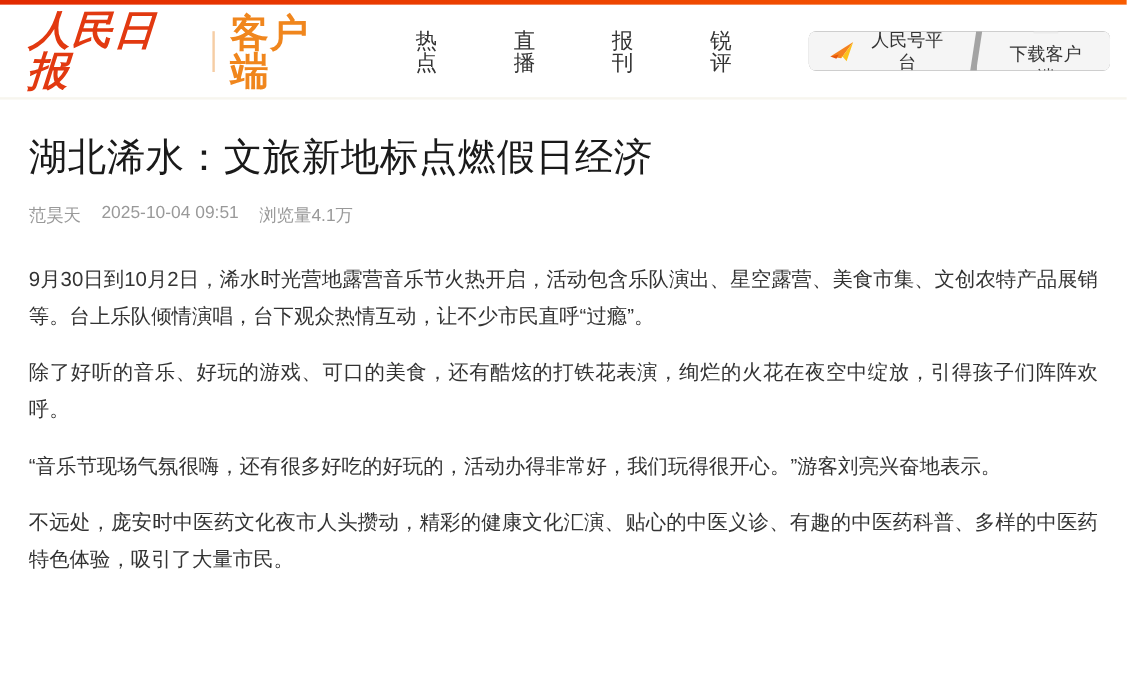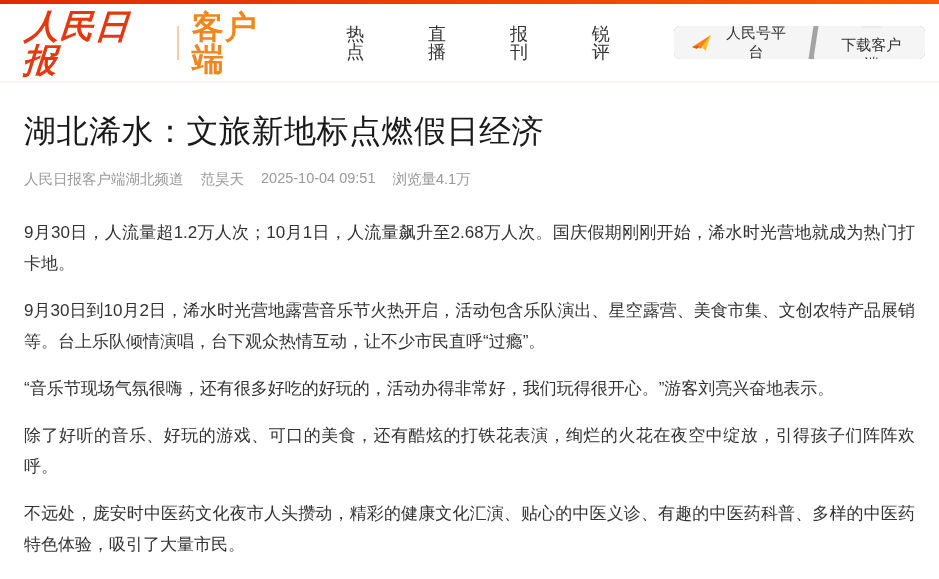--- a/index.html
+++ b/index.html
@@ -172,26 +172,24 @@
       </span>
       <span>下载客户端</span>
     </button>
   </div>
 </div>
 
 <div class="content">
   <h1 class="article-title">湖北浠水：文旅新地标点燃假日经济</h1>
 
   <div class="byline">
-    <span>人民日报客户端湖北频道</span>
     <span>范昊天</span>
     <span>2025-10-04 09:51</span>
     <span>浏览量4.1万</span>
   </div>
 
   <div class="article-body">
-    <p>9月30日，人流量超1.2万人次；10月1日，人流量飙升至2.68万人次。国庆假期刚刚开始，浠水时光营地就成为热门打卡地。</p>
     <p>9月30日到10月2日，浠水时光营地露营音乐节火热开启，活动包含乐队演出、星空露营、美食市集、文创农特产品展销等。台上乐队倾情演唱，台下观众热情互动，让不少市民直呼“过瘾”。</p>
+    <p>除了好听的音乐、好玩的游戏、可口的美食，还有酷炫的打铁花表演，绚烂的火花在夜空中绽放，引得孩子们阵阵欢呼。</p>
     <p>“音乐节现场气氛很嗨，还有很多好吃的好玩的，活动办得非常好，我们玩得很开心。”游客刘亮兴奋地表示。</p>
-    <p>除了好听的音乐、好玩的游戏、可口的美食，还有酷炫的打铁花表演，绚烂的火花在夜空中绽放，引得孩子们阵阵欢呼。</p>
     <p>不远处，庞安时中医药文化夜市人头攒动，精彩的健康文化汇演、贴心的中医义诊、有趣的中医药科普、多样的中医药特色体验，吸引了大量市民。</p>
   </div>
 </div>
 
 </body></html>

